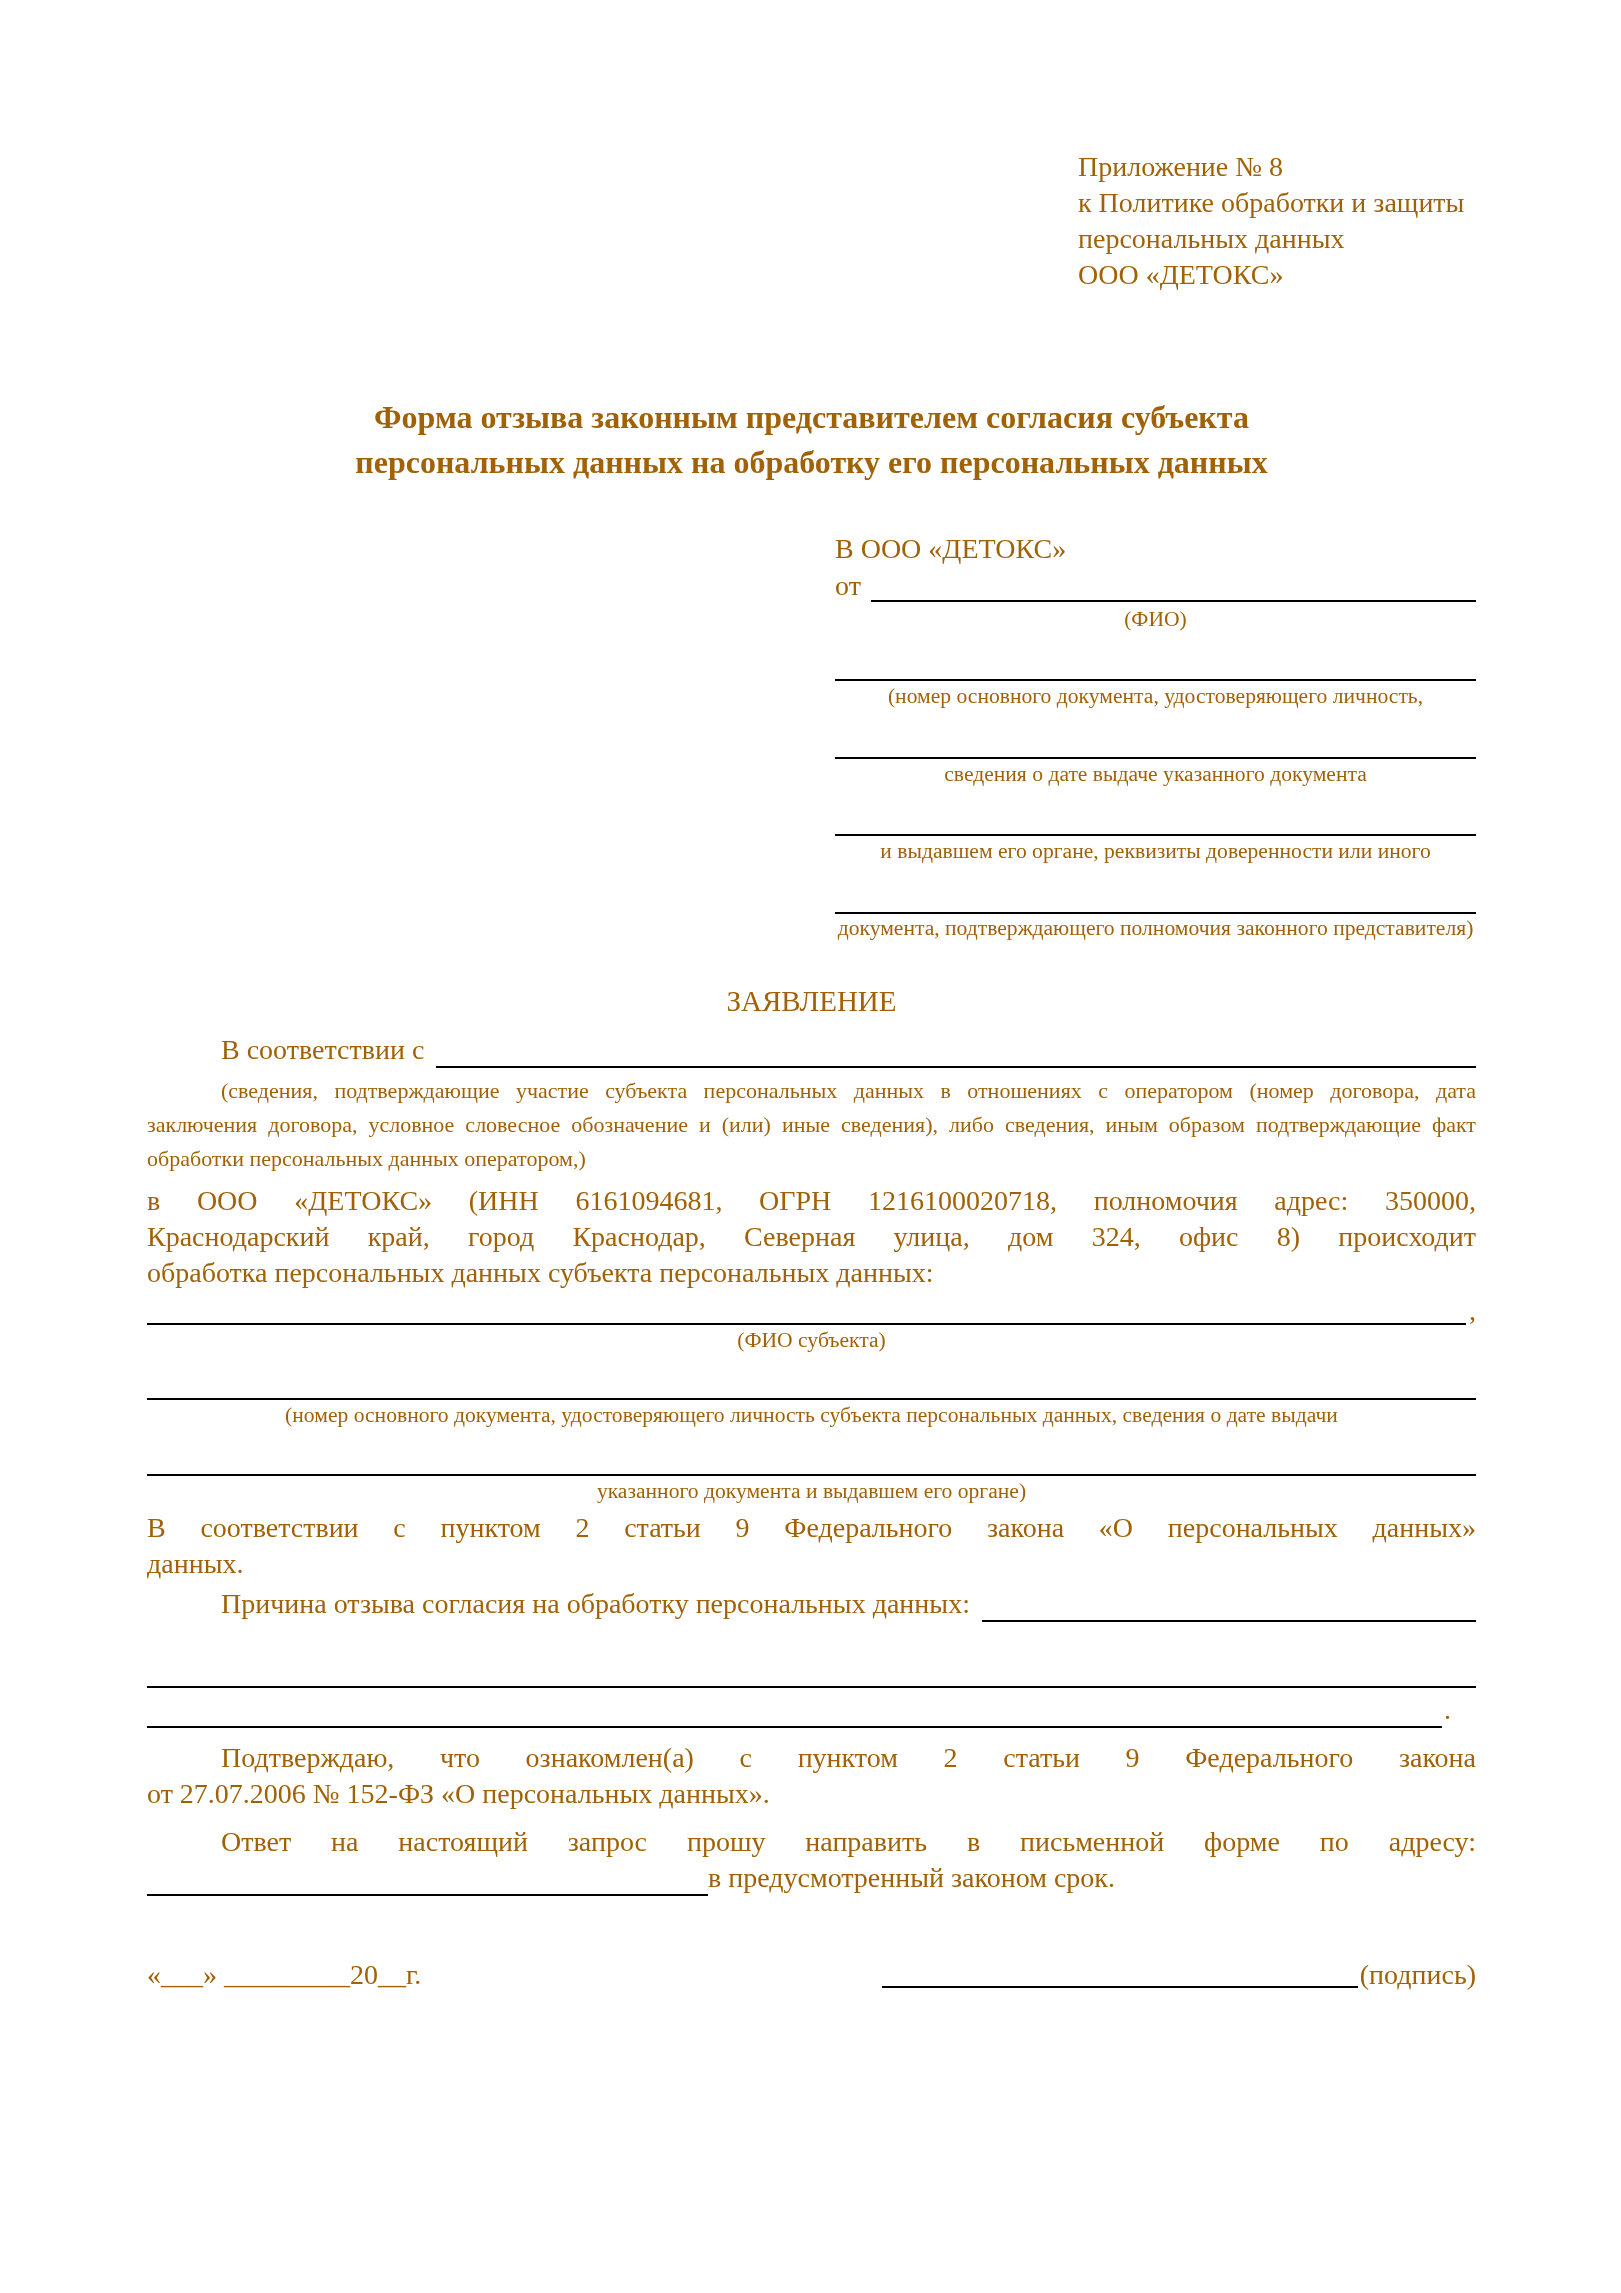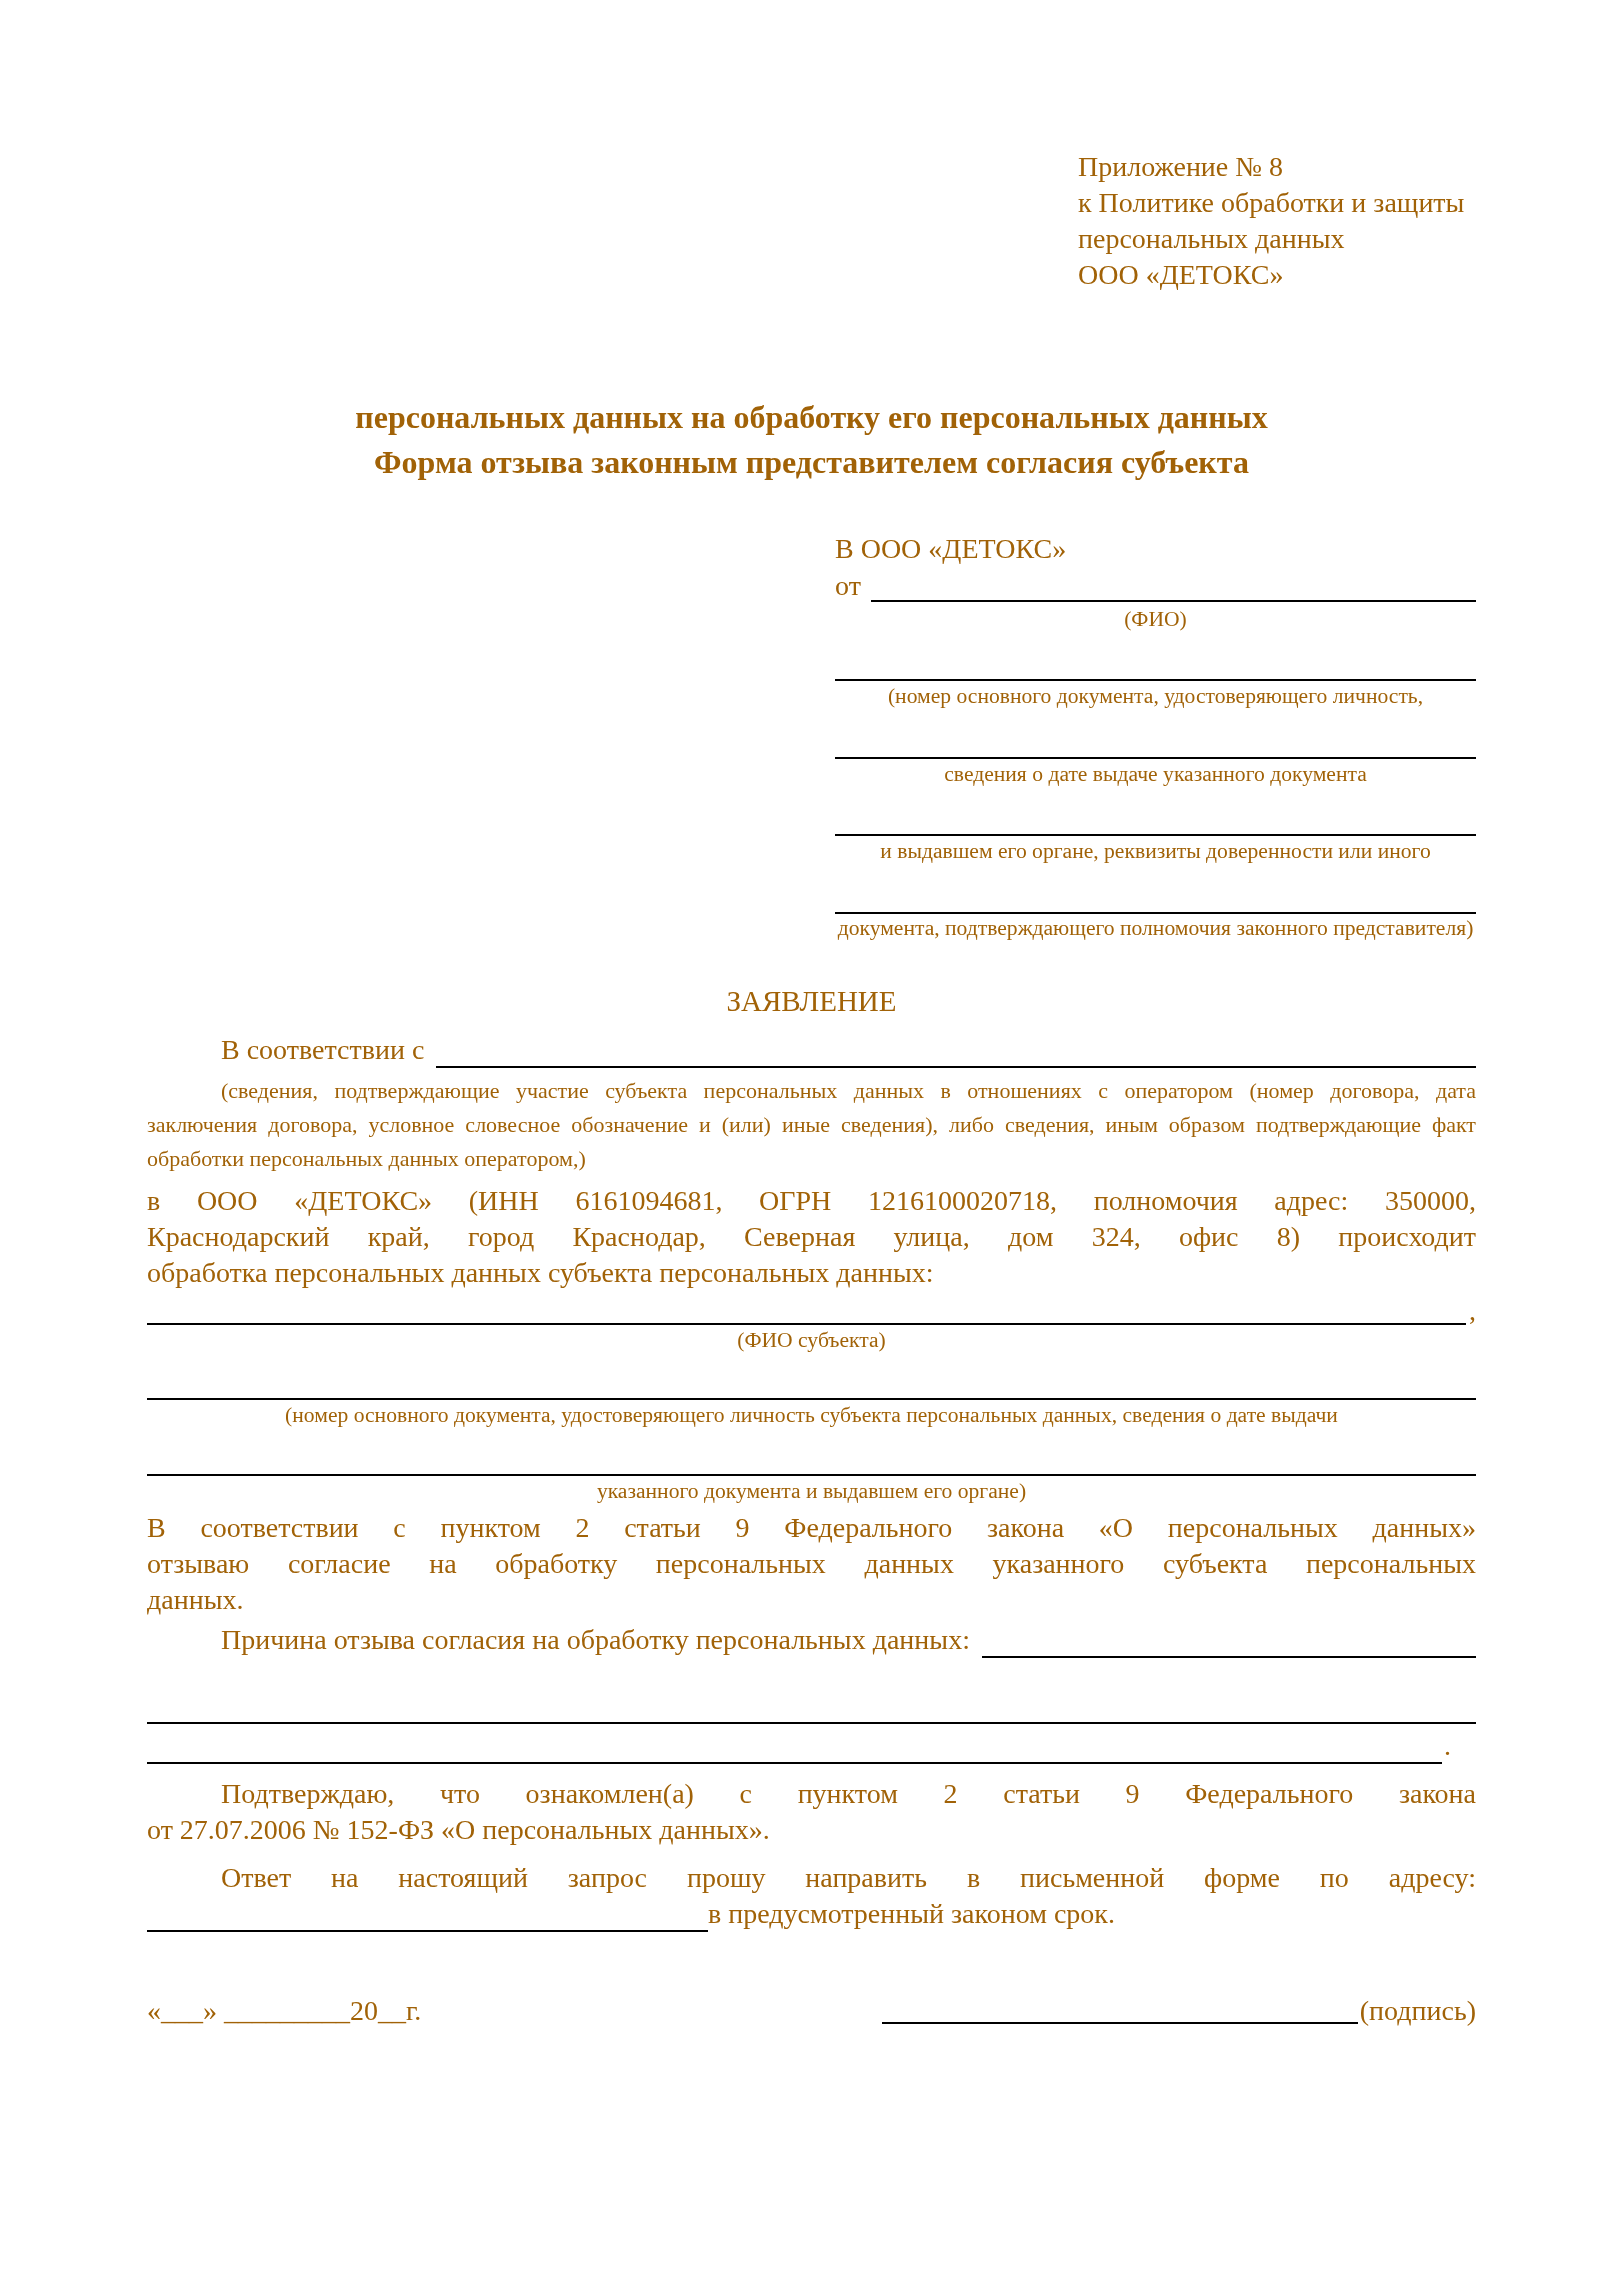--- a/index.html
+++ b/index.html
@@ -73,22 +73,22 @@
   <div class="content">
 
     <div class="appendix">
       <div>Приложение № 8</div>
       <div>к Политике обработки и защиты</div>
       <div>персональных данных</div>
       <div>ООО «ДЕТОКС»</div>
     </div>
 
     <div class="doc-title">
+      <div>Форма отзыва законным представителем согласия субъекта</div>
       <div>персональных данных на обработку его персональных данных</div>
-      <div>Форма отзыва законным представителем согласия субъекта</div>
     </div>
 
     <div class="addressee">
       <div class="addr-to">В ООО «ДЕТОКС»</div>
       <div class="addr-from">
         <span class="addr-from-label">от</span>
         <span class="uline"></span>
       </div>
       <div class="cap">(ФИО)</div>
 
@@ -131,21 +131,20 @@
     <div class="cap">(ФИО субъекта)</div>
 
     <div class="plain-line"></div>
     <div class="cap">(номер основного документа, удостоверяющего личность субъекта персональных данных, сведения о дате выдачи</div>
 
     <div class="plain-line"></div>
     <div class="cap">указанного документа и выдавшем его органе)</div>
 
     <div class="para body-size" style="margin-top:5.9px;">
       <div class="jl">В  соответствии  с  пунктом  2  статьи  9  Федерального  закона  «О  персональных  данных»</div>
-      <div class="jl">отзываю согласие на обработку персональных данных указанного субъекта персональных</div>
       <div>данных.</div>
     </div>
 
     <div class="reason-row body-size">
       <span class="reason-label">Причина отзыва согласия на обработку персональных данных:</span>
       <span class="uline"></span>
     </div>
     <div class="rule-full"></div>
     <div class="period-row body-size">
       <span class="uline"></span>

